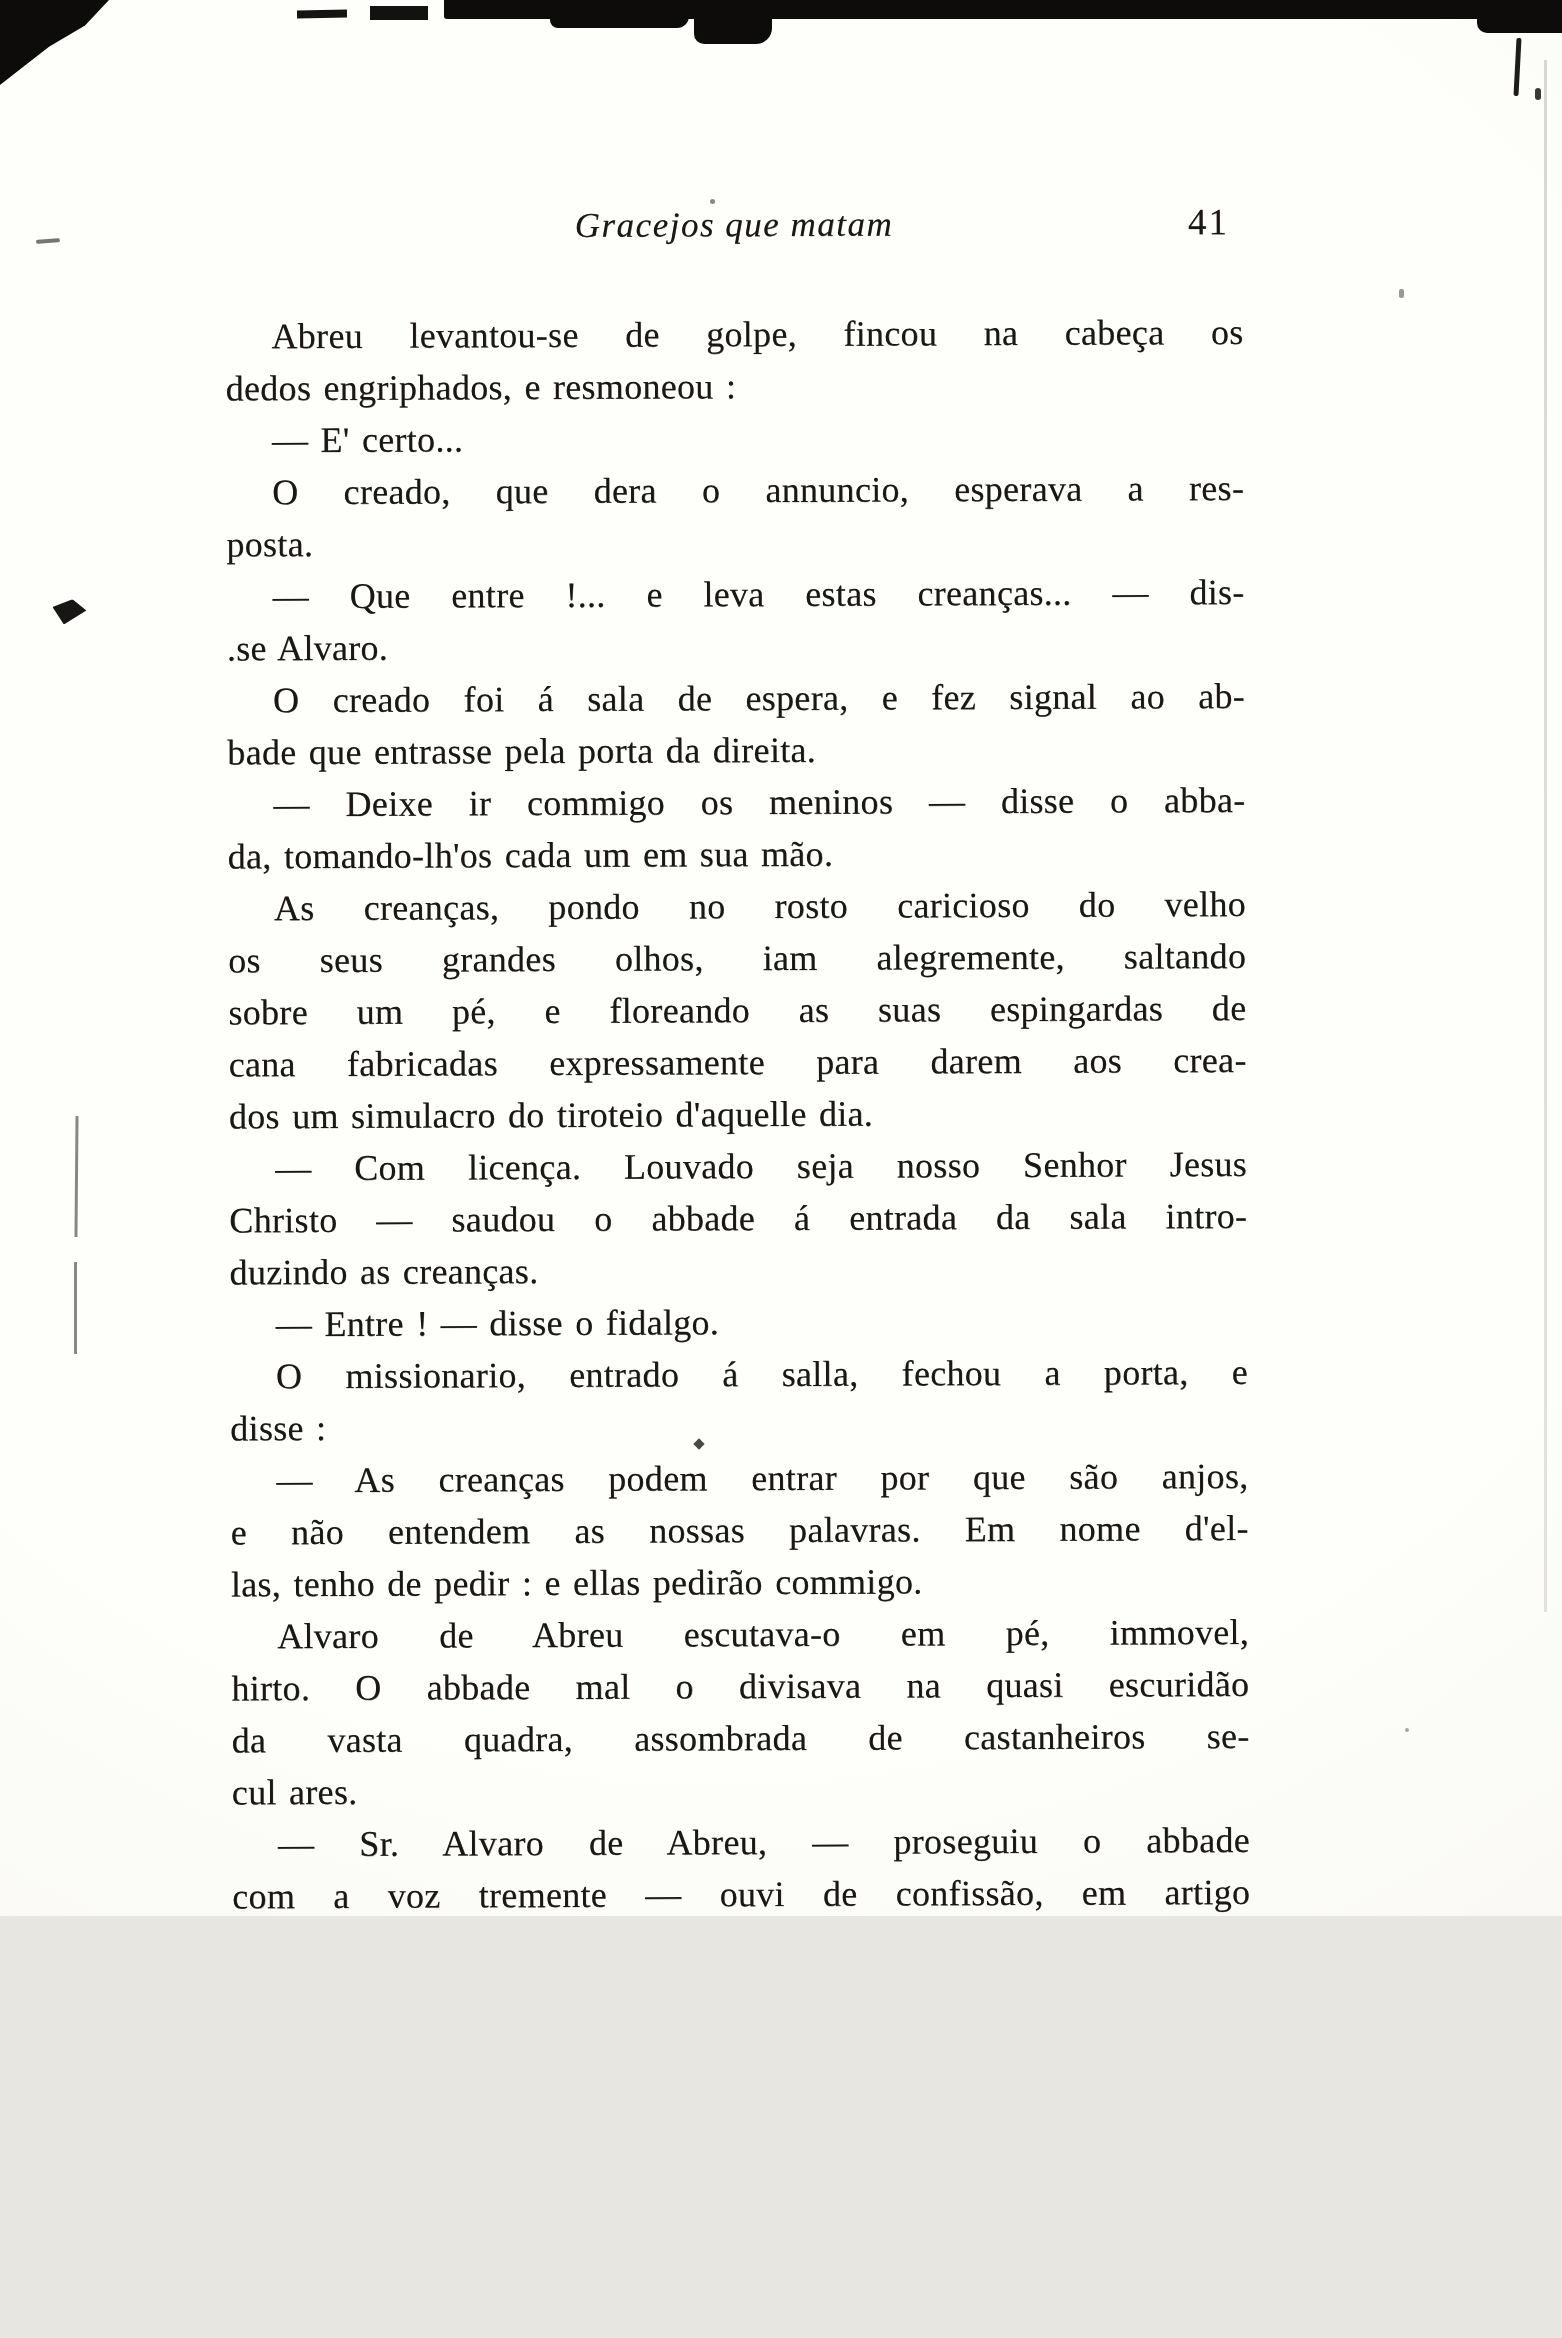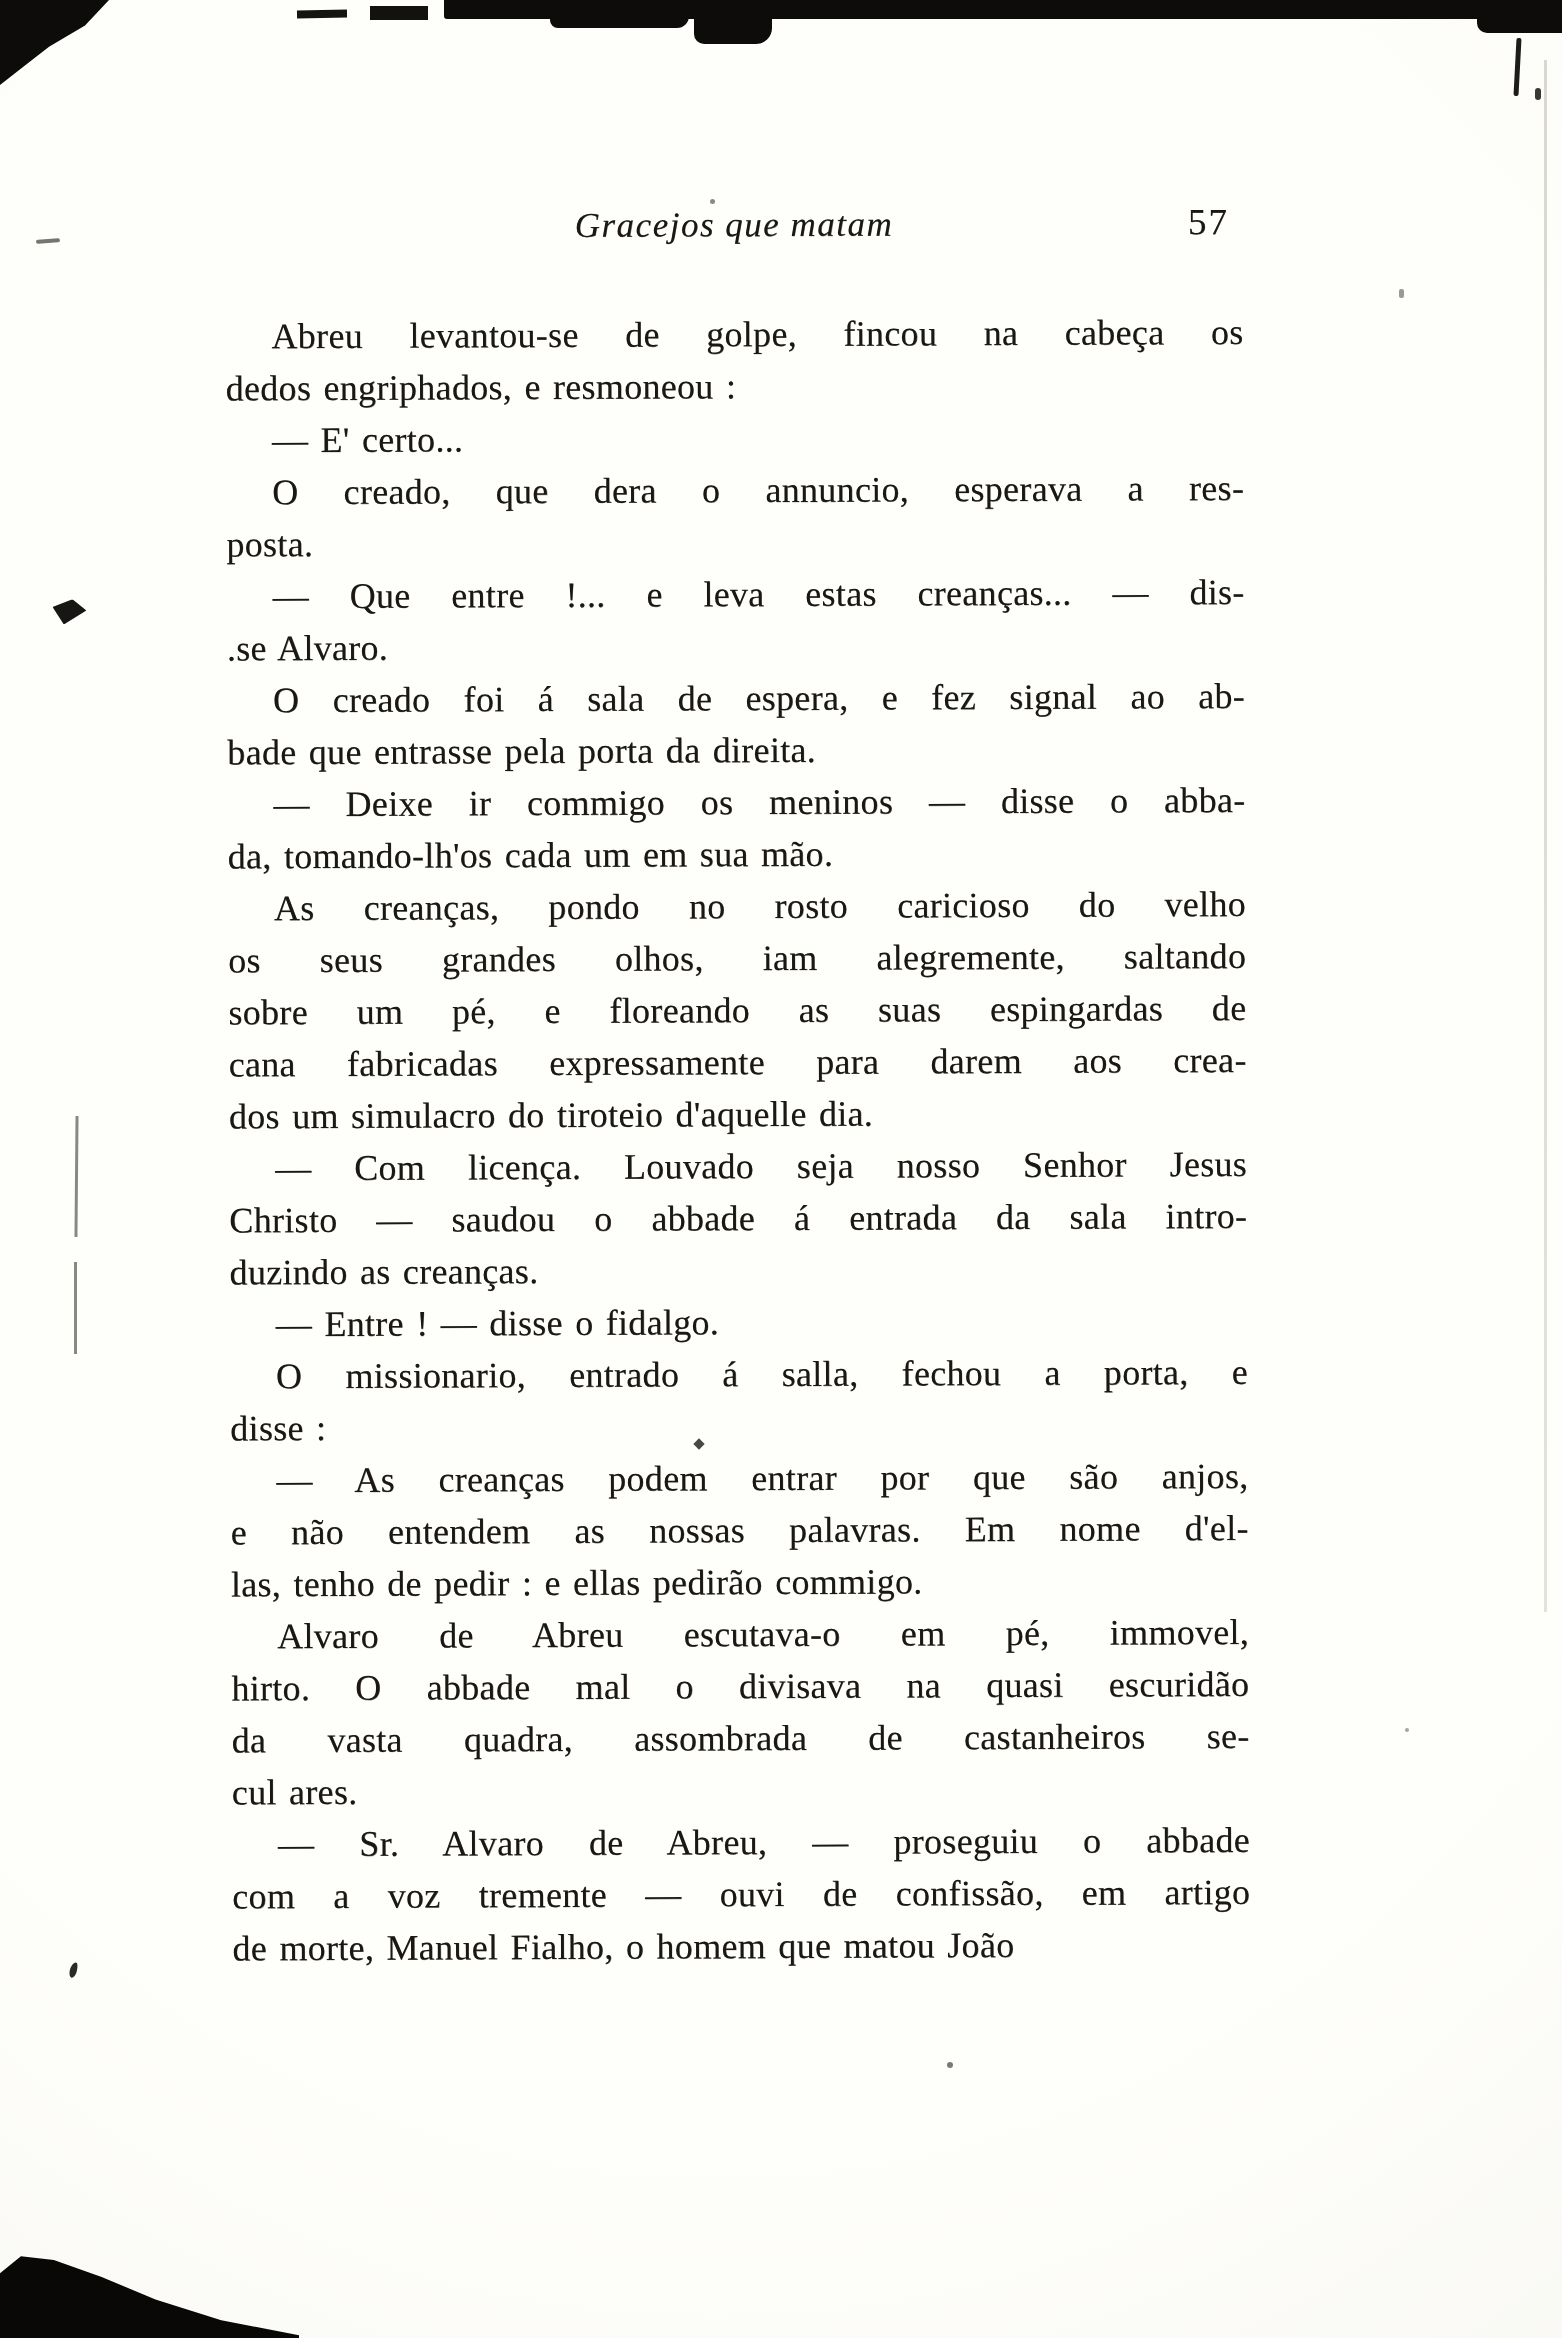--- a/index.html
+++ b/index.html
@@ -1,18 +1,18 @@
 <!DOCTYPE html>
 <html><head>
 <meta charset="utf-8">
 <style>
   html,body{margin:0;padding:0;background:#e8e6e0;}
   .page{
     position:relative;
-    width:1562px;height:2338px;
+    width:1562px;height:1916px;
     overflow:hidden;
     background:radial-gradient(120% 90% at 46% 42%, #fefefb 55%, #f7f6f1 90%, #efeeea 100%);
     font-family:"Liberation Serif","DejaVu Serif",serif;
     color:#1b1814;
   }
   .content{
     position:absolute;left:0;top:0;width:100%;height:100%;
     transform:rotate(-0.25deg);
     transform-origin:50% 0;
   }
@@ -75,21 +75,21 @@
     background:linear-gradient(#c9c7c0,#d8d6cf);}
 </style>
 </head>
 <body>
 
 <div class="page">
 
   <div class="content">
     <div class="header">
       <div class="running-title">Gracejos que matam</div>
-      <div class="page-number">57</div>
+      <div class="page-number">41</div>
     </div>
     <div class="text-block">
         <div class="para">
           <div class="line first just">Abreu levantou-se de golpe, fincou na cabeça os</div>
           <div class="line">dedos engriphados, e resmoneou :</div>
         </div>
         <div class="para">
           <div class="line first">— E' certo...</div>
         </div>
         <div class="para">

